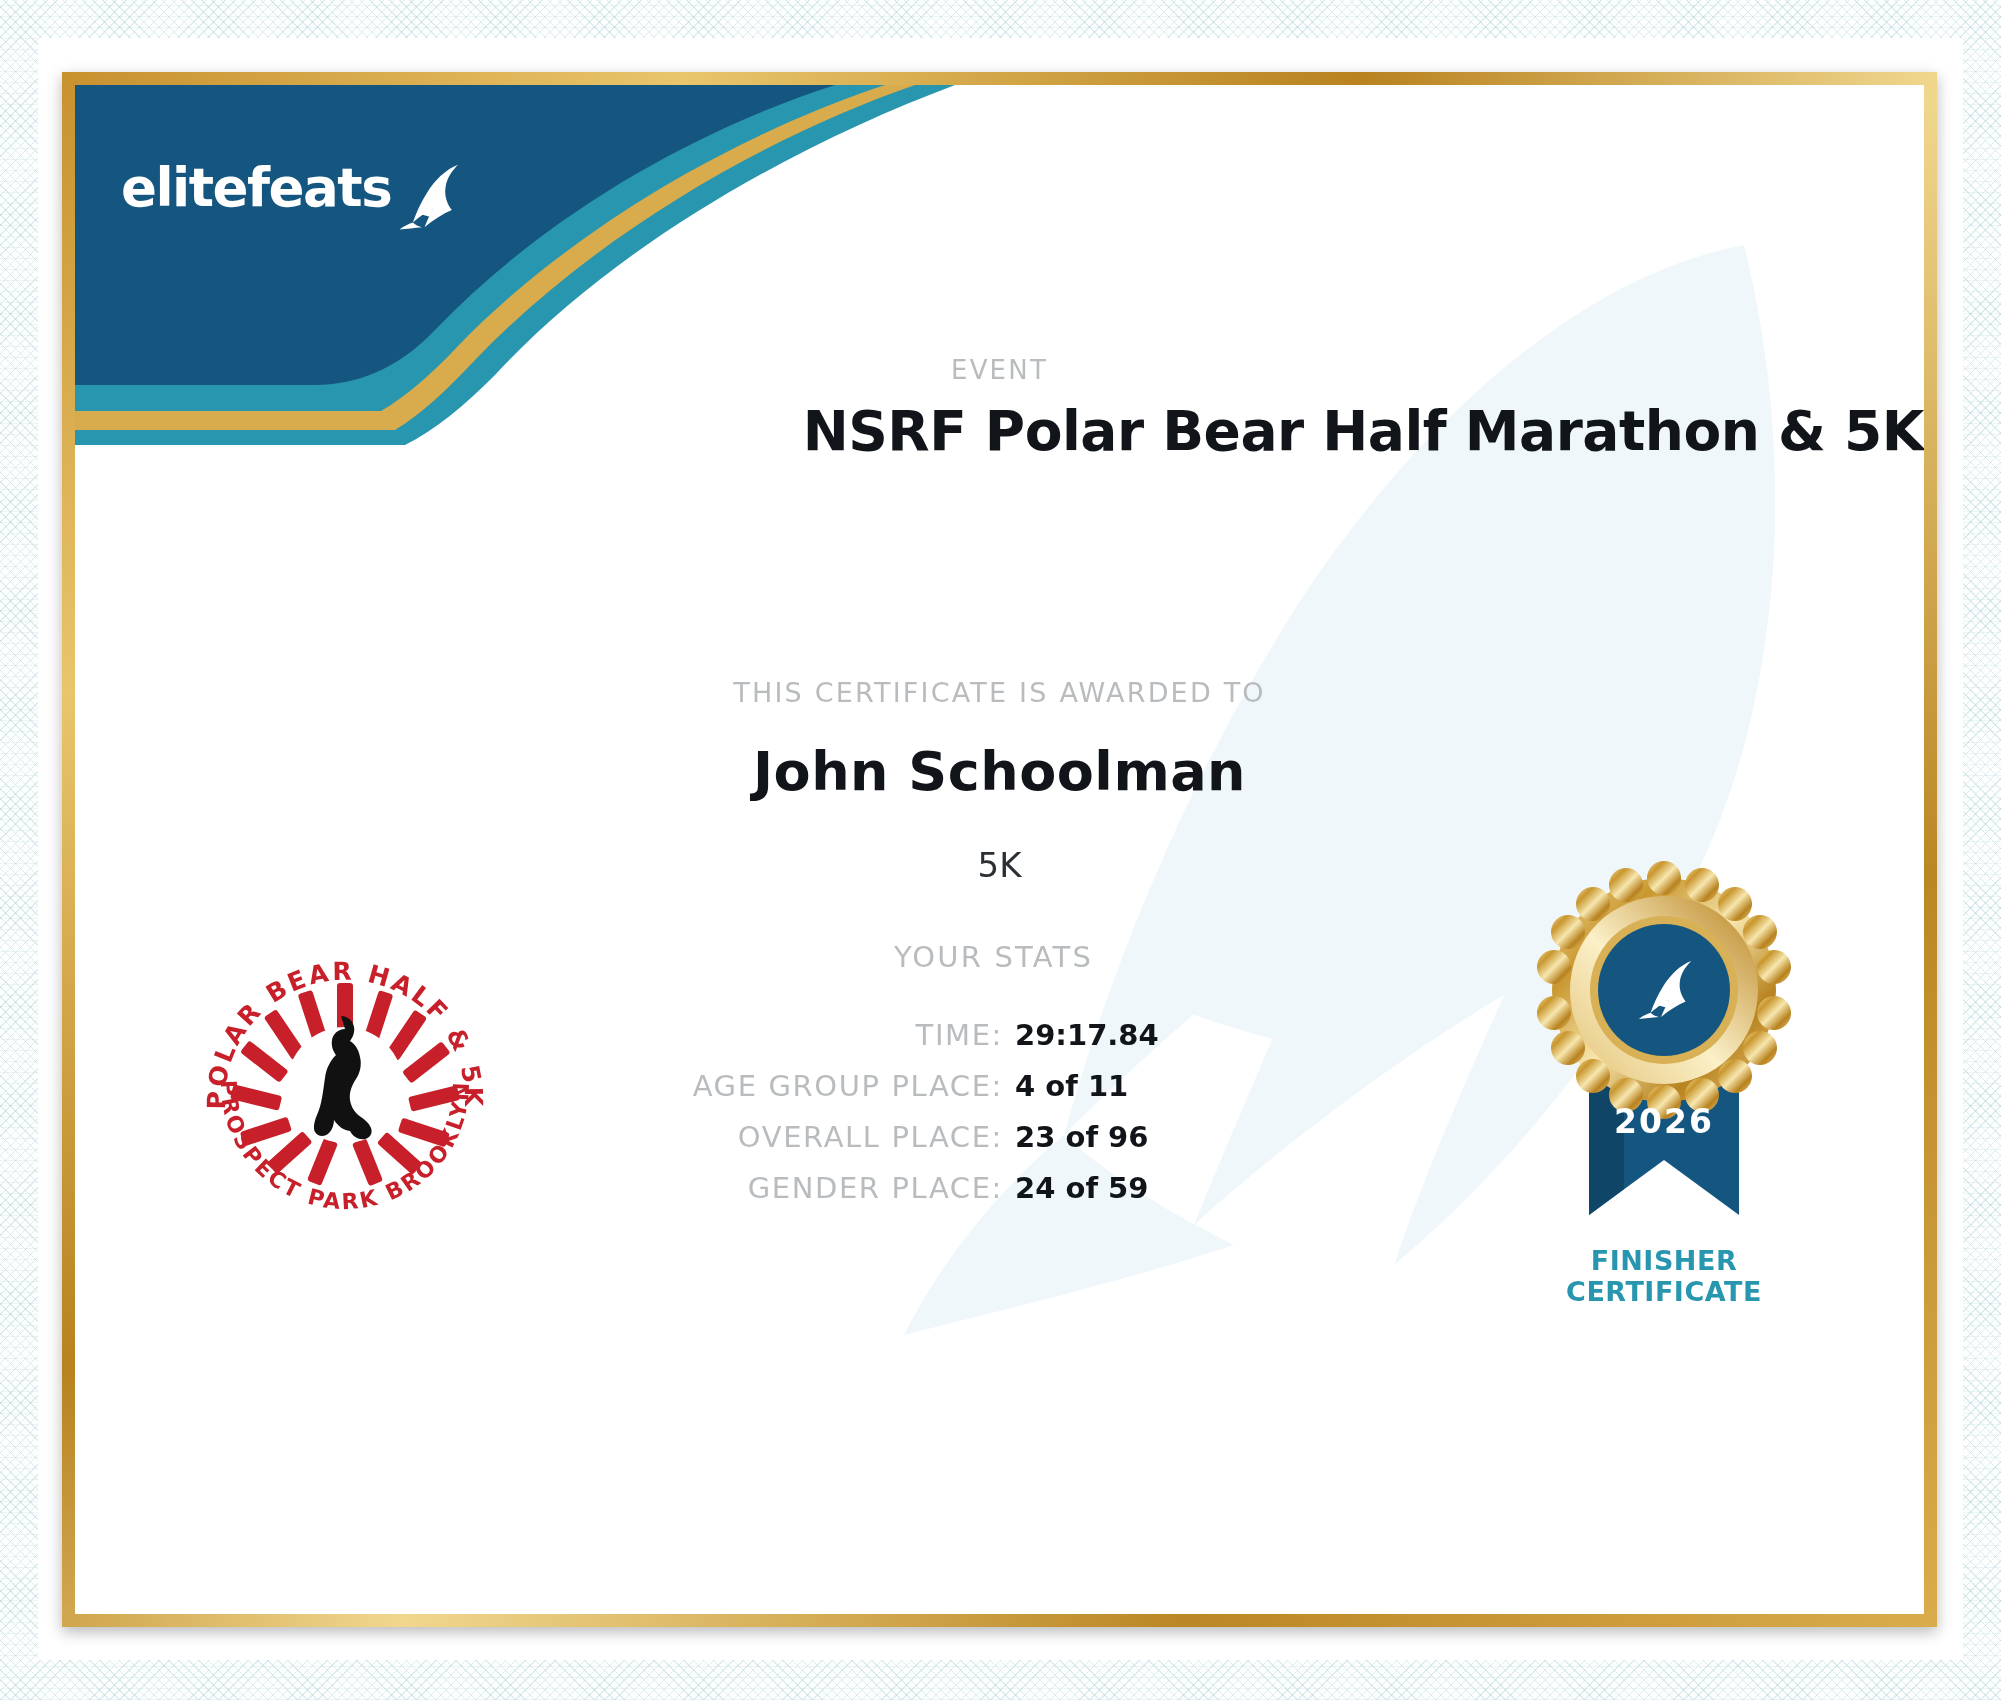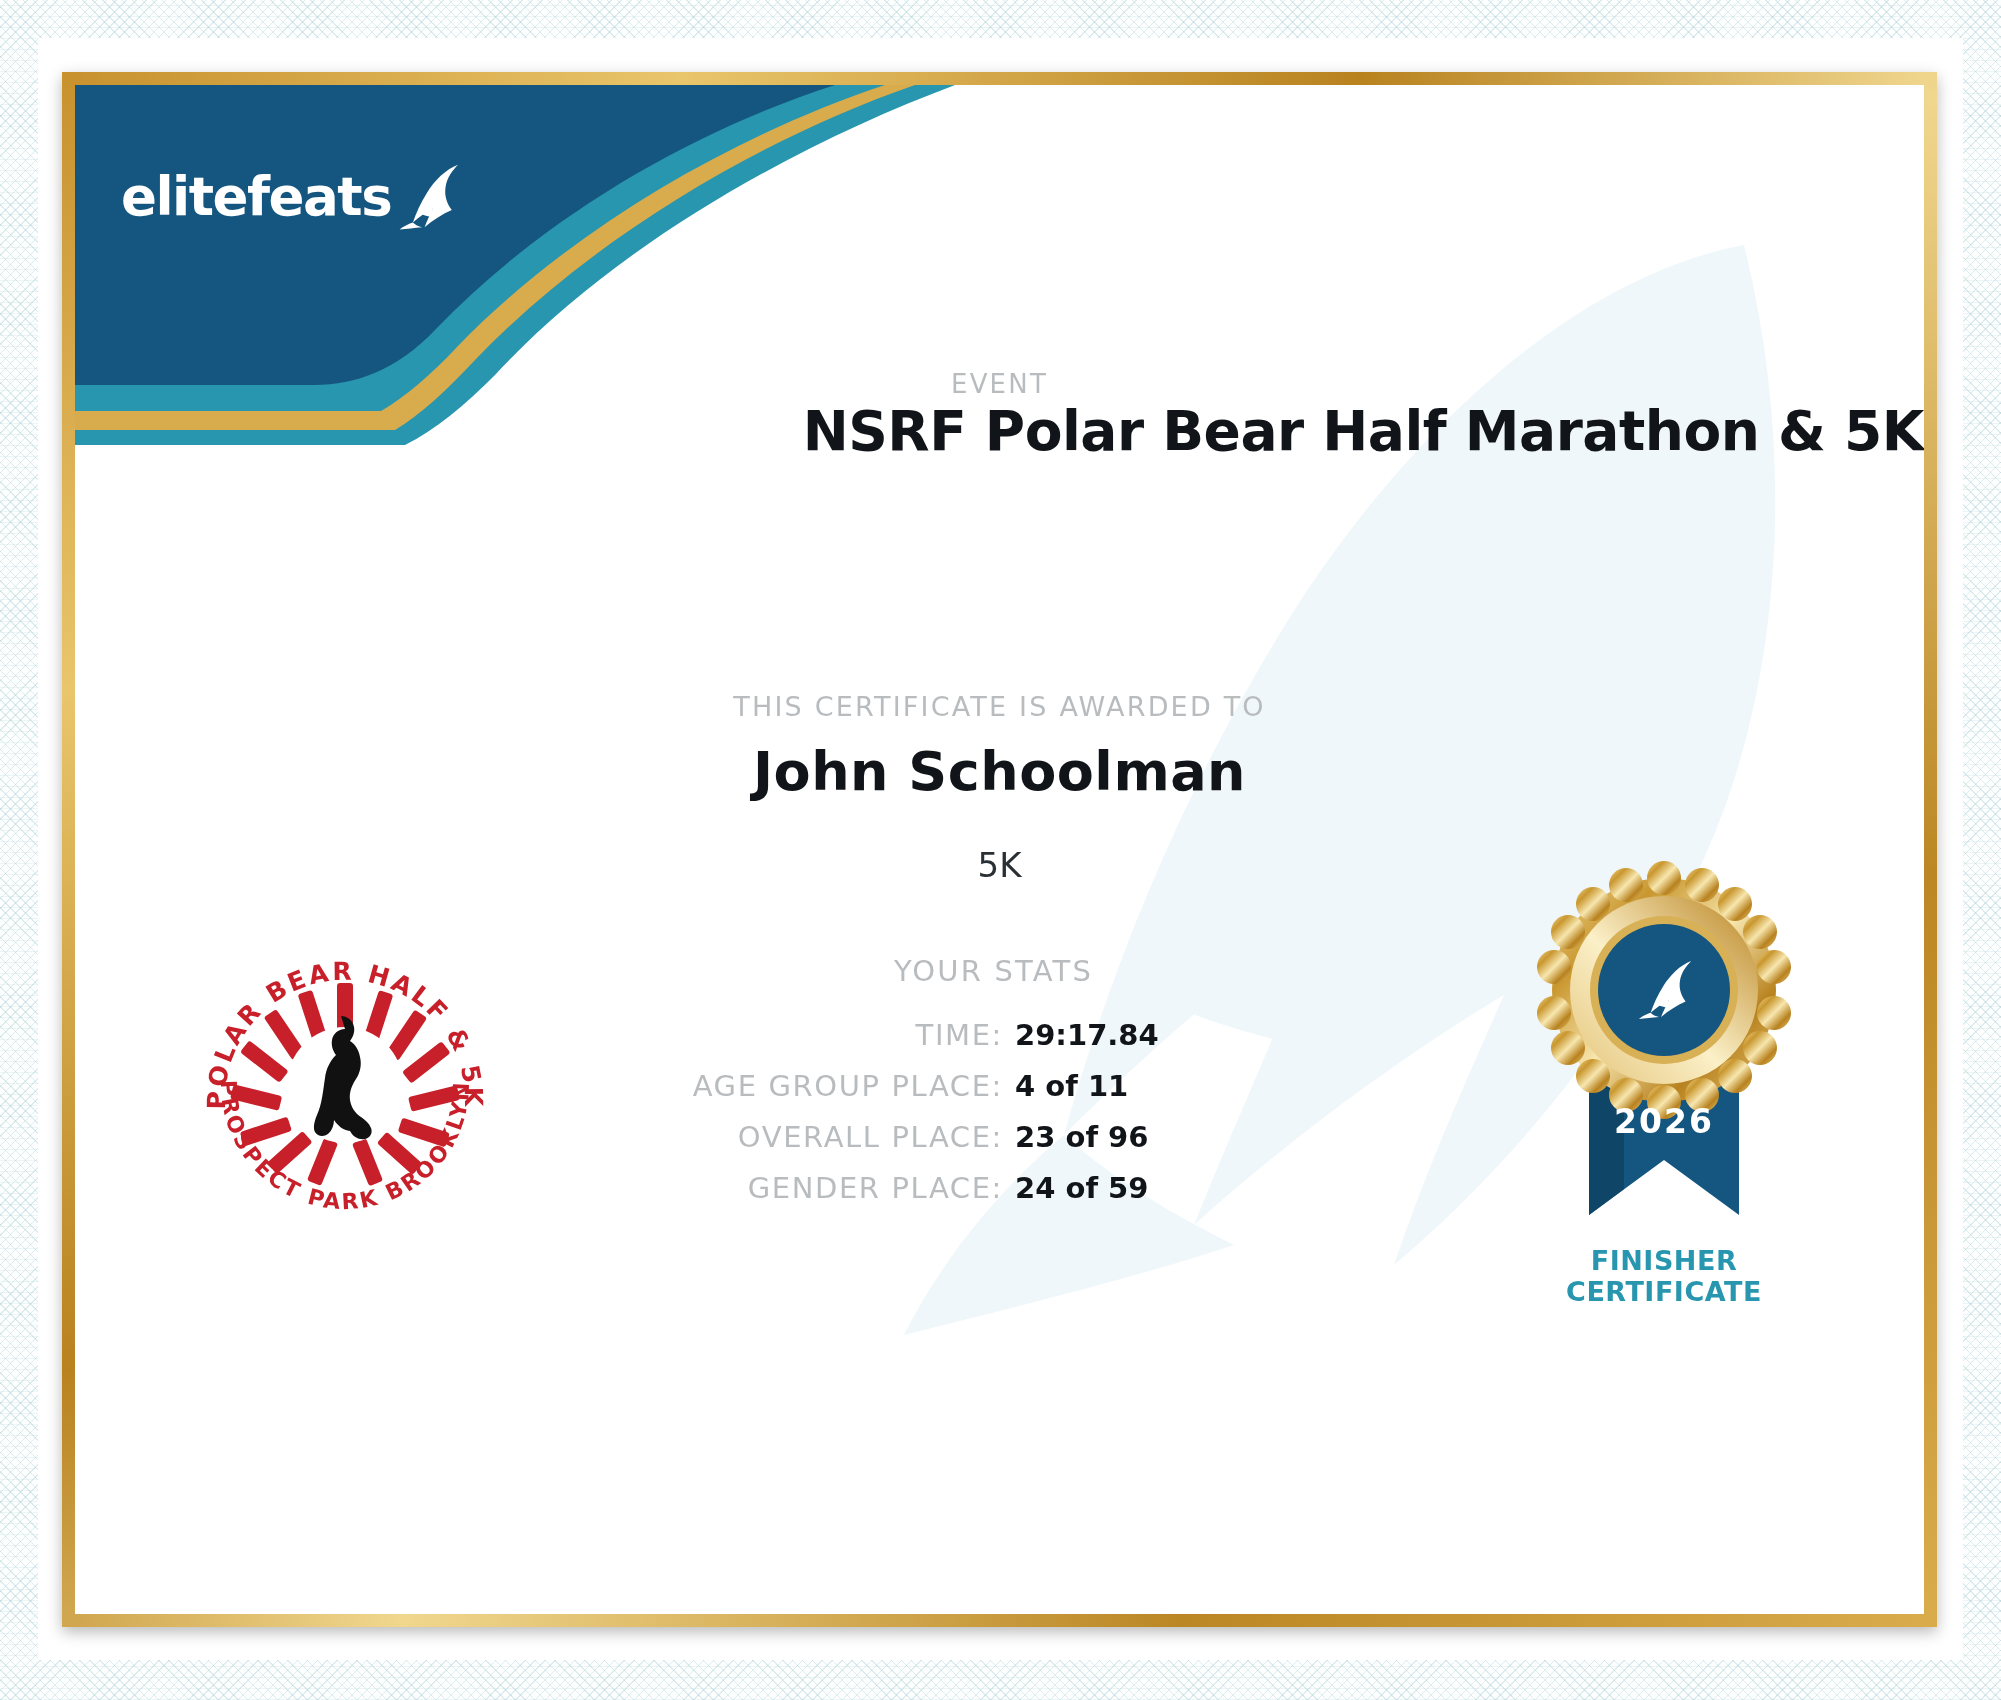--- a/index.html
+++ b/index.html
@@ -71,21 +71,20 @@
     position: absolute;
     left: 0; top: 0;
     width: 1000px;
     height: 360px;
   }
   .brand {
     position: absolute;
     left: 46px;
     top: 72px;
     display: flex;
-    align-items: center;
     z-index: 5;
   }
   .brand-text {
     font-family: "DejaVu Sans", sans-serif;
     font-size: 53px;
     font-weight: bold;
     color: #ffffff;
     letter-spacing: -1.5px;
   }
 
@@ -94,21 +93,20 @@
     position: absolute;
     left: 0;
     top: 0;
     width: 1849px;
     height: 1529px;
   }
   .label-muted {
     color: #b9bcbe;
     letter-spacing: 2.2px;
     font-weight: normal;
-    margin-top: 14px;
   }
   .event-label {
     position: absolute;
     left: 0; right: 0;
     top: 270px;
     text-align: center;
     font-size: 26px;
   }
   .event-name {
     position: absolute;

